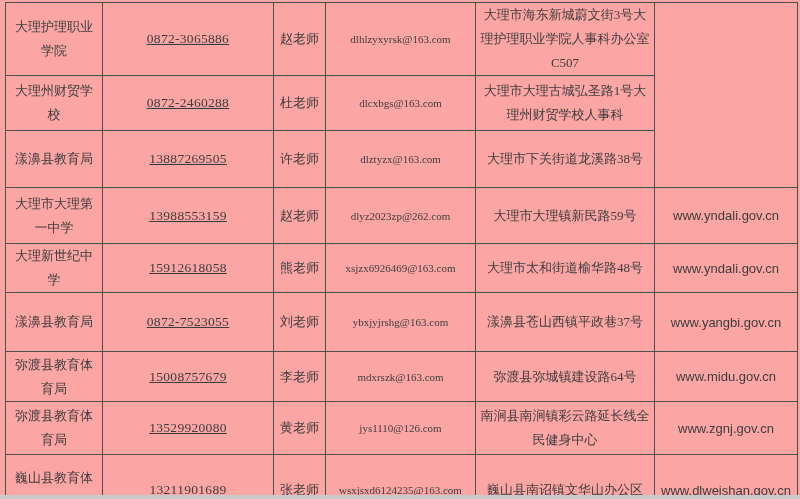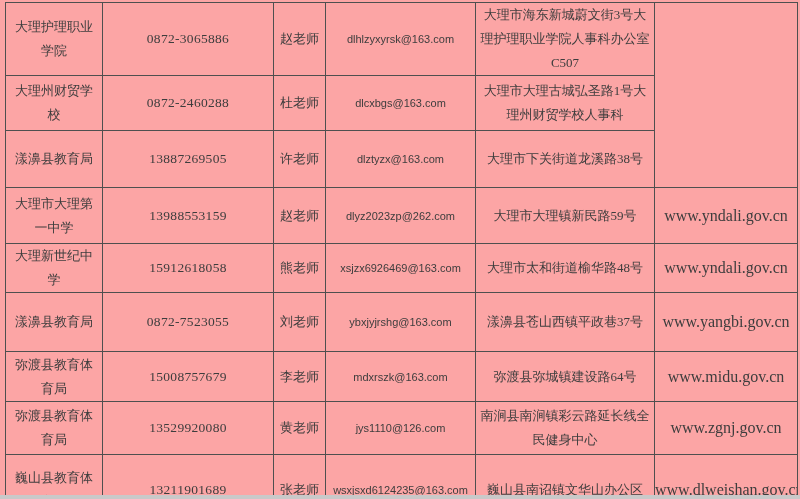--- a/index.html
+++ b/index.html
@@ -34,40 +34,41 @@
   }
   td.name {
     font-size: 13px;
     line-height: 24px;
     padding: 0 6px;
   }
   td.phone {
     font-size: 13.5px;
     padding: 0 4px;
     letter-spacing: 0.3px;
+    text-decoration: underline;
   }
   td.contact {
     font-size: 13px;
     padding: 0 2px;
   }
   td.email {
-    font-family: Liberation Sans, sans-serif;
+    font-family: Liberation Serif, serif;
     font-size: 11px;
     padding: 0;
     white-space: nowrap;
     text-align: center;
   }
   td.address {
     font-size: 13px;
     line-height: 24px;
     padding: 0 4px;
   }
   td.website {
-    font-family: Liberation Serif, serif;
-    font-size: 16px;
+    font-family: Liberation Sans, sans-serif;
+    font-size: 13px;
     padding: 0;
     white-space: nowrap;
   }
   
   tr.r0 { height: 73px; }
   tr.r1 { height: 55px; }
   tr.r2 { height: 57px; }
   tr.r3 { height: 56px; }
   tr.r4 { height: 47px; }
   tr.r5 { height: 59px; }

